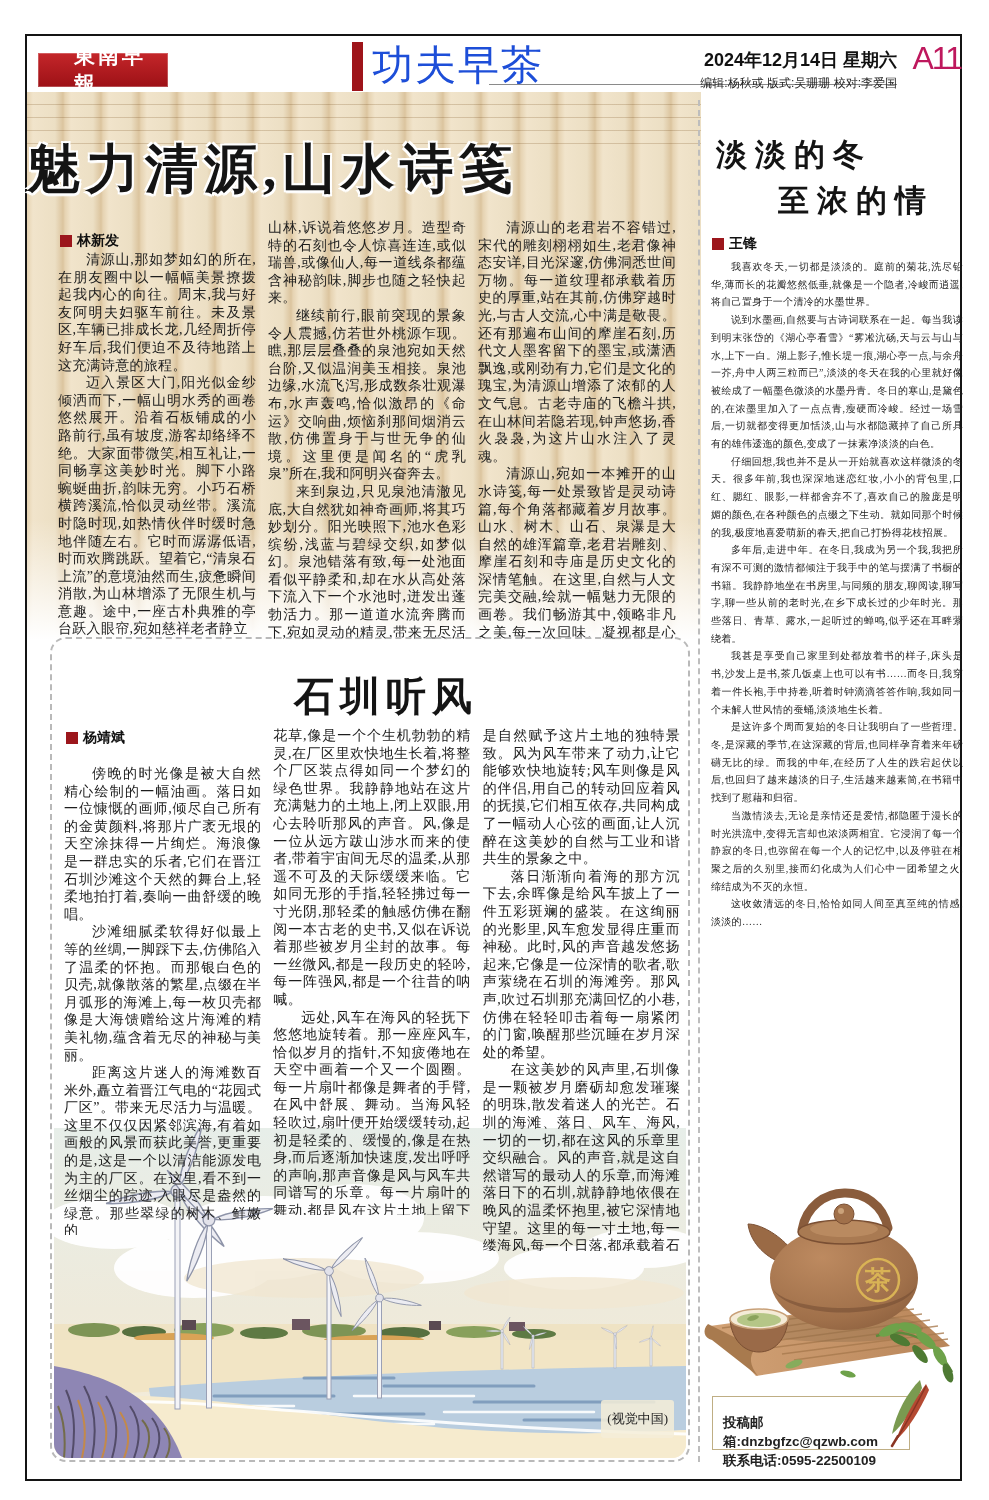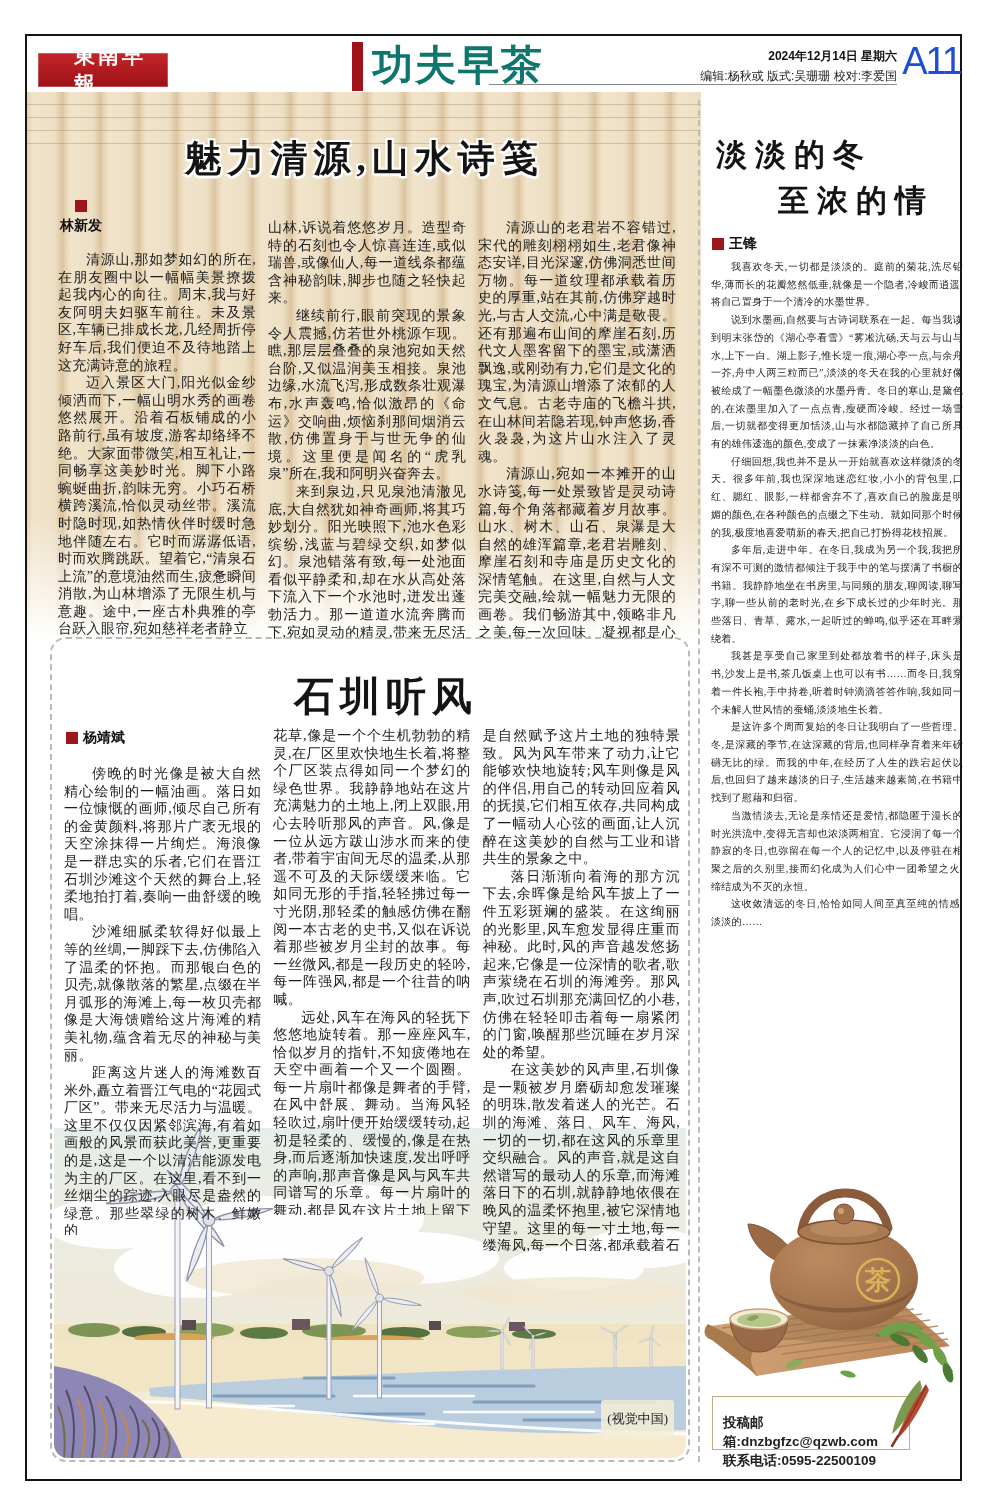--- a/index.html
+++ b/index.html
@@ -15,29 +15,29 @@
   .masthead {
     position:absolute; left:38px; top:53px; width:130px; height:34px;
     background:linear-gradient(180deg,#c4262a,#9d1116);
     color:#fff; display:flex; align-items:center; justify-content:center;
     font-weight:bold; font-size:21px; letter-spacing:3px;
     box-shadow:inset 0 0 0 1px rgba(255,255,255,.25);
     padding-left:36px;
   }
   .section-bar { position:absolute; left:352px; top:42px; width:11px; height:49px; background:#9e141a; }
   .section-title {
-    position:absolute; left:372px; top:38px; font-size:41px; font-weight:bold;
-    font-family:"Liberation Sans","DejaVu Sans",sans-serif; letter-spacing:2px; color:#0f766e;
+    position:absolute; left:372px; top:38px; font-size:41px; font-weight:normal;
+    font-family:"Liberation Sans","DejaVu Sans",sans-serif; letter-spacing:2px; color:#1d4ed8;
   }
   .header-rule { position:absolute; left:489px; top:84px; width:408px; height:1px; background:#8a8a8a; }
   .header-meta { position:absolute; top:48px; right:92px; text-align:right; font-family:"Liberation Sans","DejaVu Sans",sans-serif; }
-  .header-date { font-size:12px; font-weight:bold; color:#111; }
+  .header-date { font-size:18px; font-weight:bold; color:#111; }
   .header-editors { font-size:12px; color:#222; margin-top:3px; }
   .page-no {
-    position:absolute; top:40px; right:28px; font-size:38px; color:#1d4ed8;
+    position:absolute; top:40px; right:28px; font-size:32px; color:#be185d;
     font-family:"Liberation Sans","DejaVu Sans",sans-serif; letter-spacing:-2px; font-weight:400;
   }
 
   
   .bamboo {
     position:absolute; left:27px; top:92px; width:674px; height:548px;
     background:
       linear-gradient(180deg, rgba(255,255,255,0) 78%, #ffffff 100%),
       repeating-linear-gradient(90deg,#e6d3b2 0px,#f1e4cb 6px,#ecdfc4 28px,#dbc49e 36px,#e6d3b2 38px);
   }
@@ -53,22 +53,22 @@
     text-shadow:2px 2px 0 #fff,-2px -2px 0 #fff,2px -2px 0 #fff,-2px 2px 0 #fff,0 3px 1px rgba(255,255,255,.9);
   }
   .author { display:flex; align-items:center; gap:5px; font-family:"Liberation Sans","DejaVu Sans",sans-serif; font-size:14px; font-weight:bold; color:#111; }
   .author .marker { width:12px; height:12px; background:#9c161c; display:inline-block; }
   .cols { display:flex; gap:12px; }
   .col { width:198px; overflow:hidden; text-align:justify; }
   .para { font-size:14px; line-height:17.6px; letter-spacing:.3px; text-indent:2em; color:#1d1d1d; }
   .para.noindent { text-indent:0; }
 
   
-  .a1-title { position:absolute; left:27px; top:134px; width:674px; text-align:center; font-size:37px; }
-  .a1-author { position:absolute; left:60px; top:200px;flex-direction:column; }
+  .a1-title { position:absolute; left:27px; top:134px; width:796px; text-align:left; font-size:53px; }
+  .a1-author { position:absolute; left:60px; top:232px; }
   .a1-cols { position:absolute; left:58px; top:219px; width:630px; height:421px; }
   .a1-cols .col { height:421px; }
   .a1-cols .col.first { padding-top:32px; }
 
   
   .a2-box { position:absolute; left:50px; top:637px; width:640px; height:825px; border:2px dashed #b9b9b9; border-radius:16px; }
   .a2-title { position:absolute; left:16px; top:30px; width:100%; text-align:center; font-size:40px; }
   .a2-author { position:absolute; left:14px; top:90px; }
   .a2-cols { position:absolute; left:12px; top:88px; width:616px; z-index:2; }
   .a2-cols .col.c1 { padding-top:38px; height:508px; }

